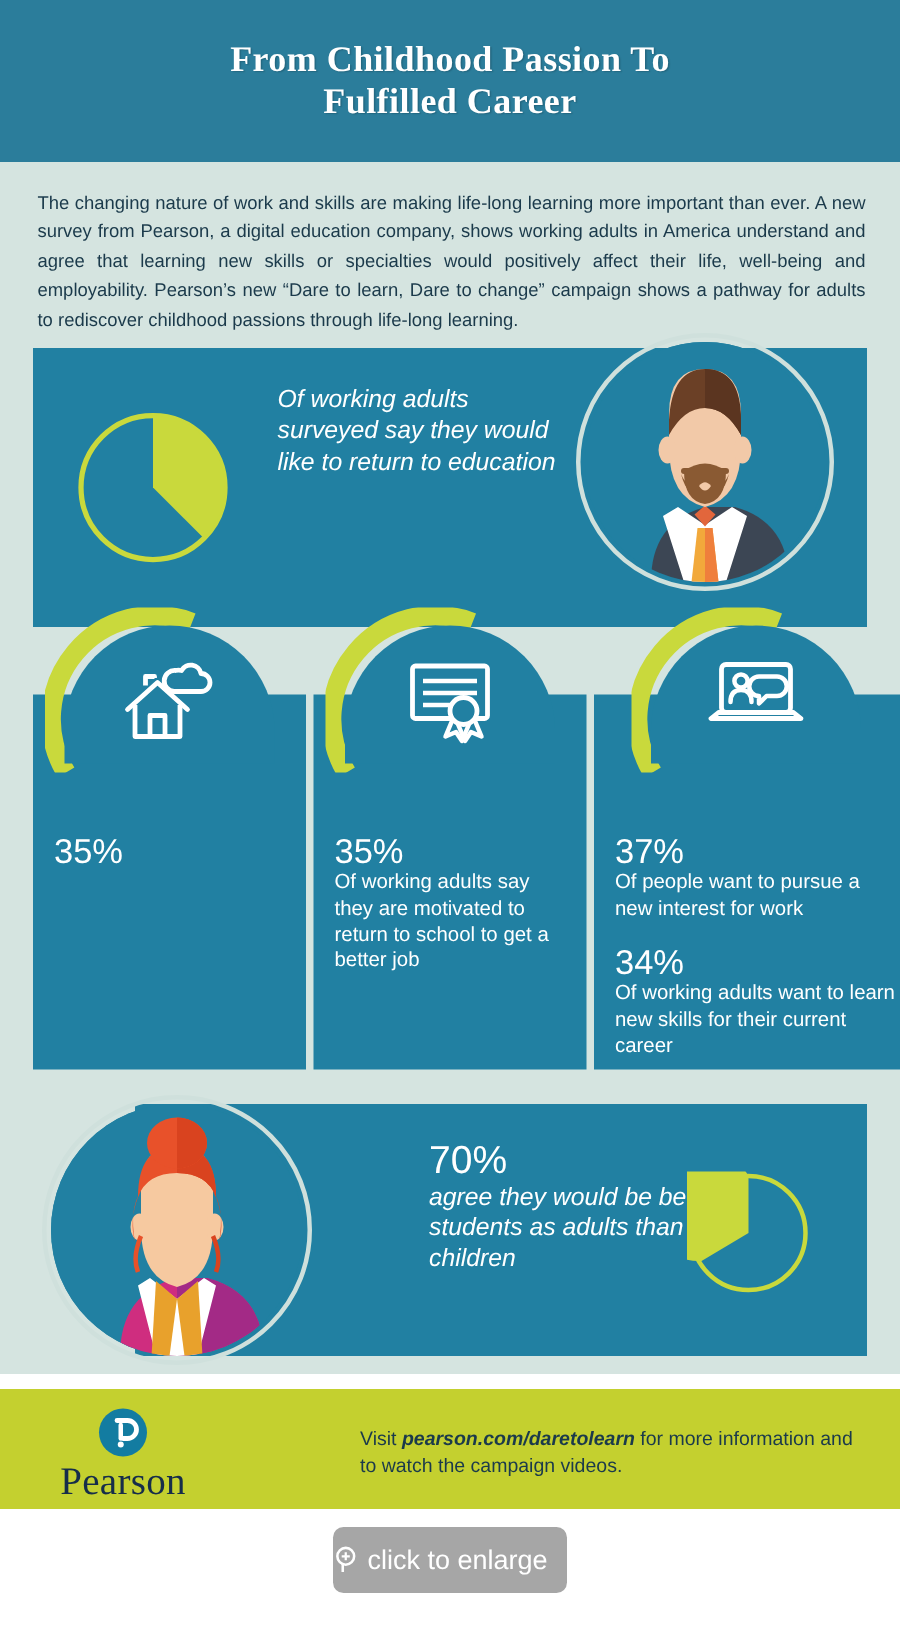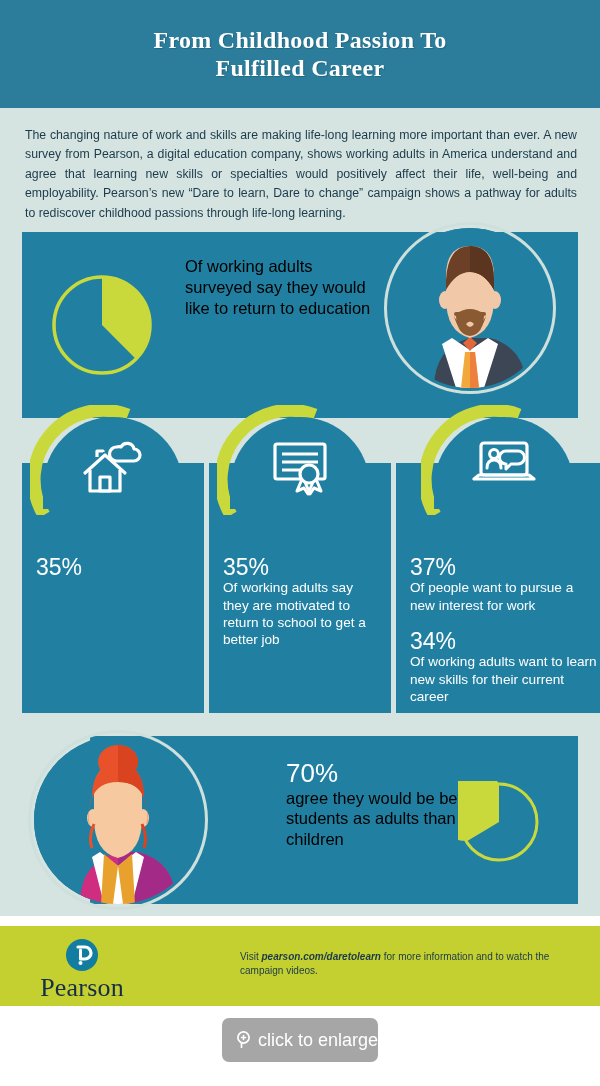--- a/index.html
+++ b/index.html
@@ -50,21 +50,21 @@
   .avatar-ring{
     position:absolute;border-radius:50%;
     border:3px solid #cfe0dc;box-sizing:border-box;
   }
   .avatar-clip{
     position:absolute;border-radius:50%;overflow:hidden;background:#2180a2;
   }
 
   
   .big{color:#ffffff;font-size:26px;line-height:1.06;font-weight:400;}
-  .sub{color:#000000;font-size:16.5px;line-height:1.26;font-weight:400;}
+  .sub{color:#ffffff;font-size:16.5px;line-height:1.26;font-weight:400;font-style:italic;}
   .sm-big{color:#ffffff;font-size:23px;line-height:1.06;}
   .sm-sub{color:#ffffff;font-size:13.6px;line-height:1.27;}
 
   
   .card{position:absolute;top:463px;height:250px;background:#2180a2;}
   .card .bump{
     position:absolute;left:50%;transform:translateX(-50%);
     top:-46px;width:140px;height:92px;
     background:#2180a2;border-radius:70px 70px 0 0;
   }
@@ -85,29 +85,29 @@
     background:#c4d02f;
   }
   .logo-wrap{position:absolute;left:36px;top:938px;width:92px;height:60px;text-align:center;}
   .logo-mark{width:34px;height:34px;margin:0 auto;display:block;}
   .logo-word{
     font-family:"Liberation Serif", serif;
     font-size:26px;color:#162d4a;margin-top:1px;letter-spacing:.2px;
   }
   .footer-text{
     position:absolute;left:240px;top:950px;width:340px;
-    color:#1b3a4b;font-size:10px;line-height:1.36;text-align:left;
+    color:#1b3a4b;font-size:13px;line-height:1.36;text-align:left;
   }
   .footer-text b{font-style:italic;font-weight:bold;}
 
   
   .enlarge{
     position:absolute;left:222px;top:1018px;width:156px;height:44px;
     background:#a6a6a6;border-radius:7px;
-    display:flex;align-items:center;justify-content:flex-end;gap:2px;
+    display:flex;align-items:center;justify-content:flex-start;gap:2px;
     color:#ffffff;font-size:18px;
   }
   .enlarge svg{display:block;}
 </style>
 </head>
 <body>
 
 <div class="page">
 
   <div class="header">

